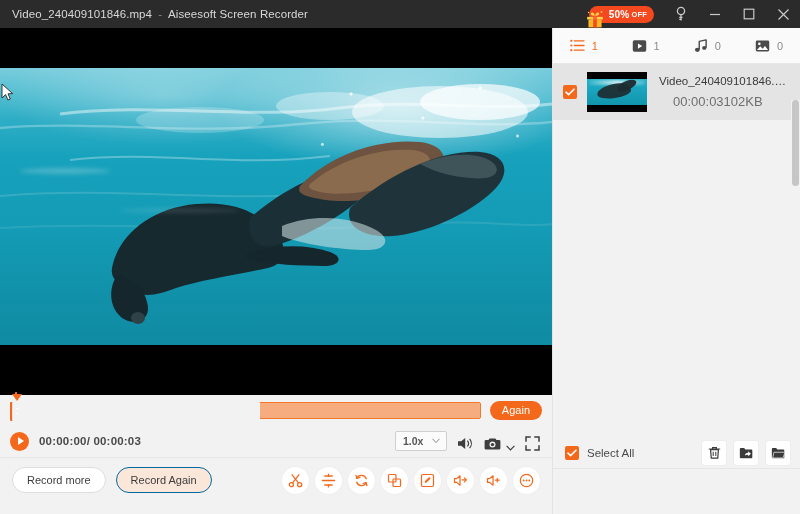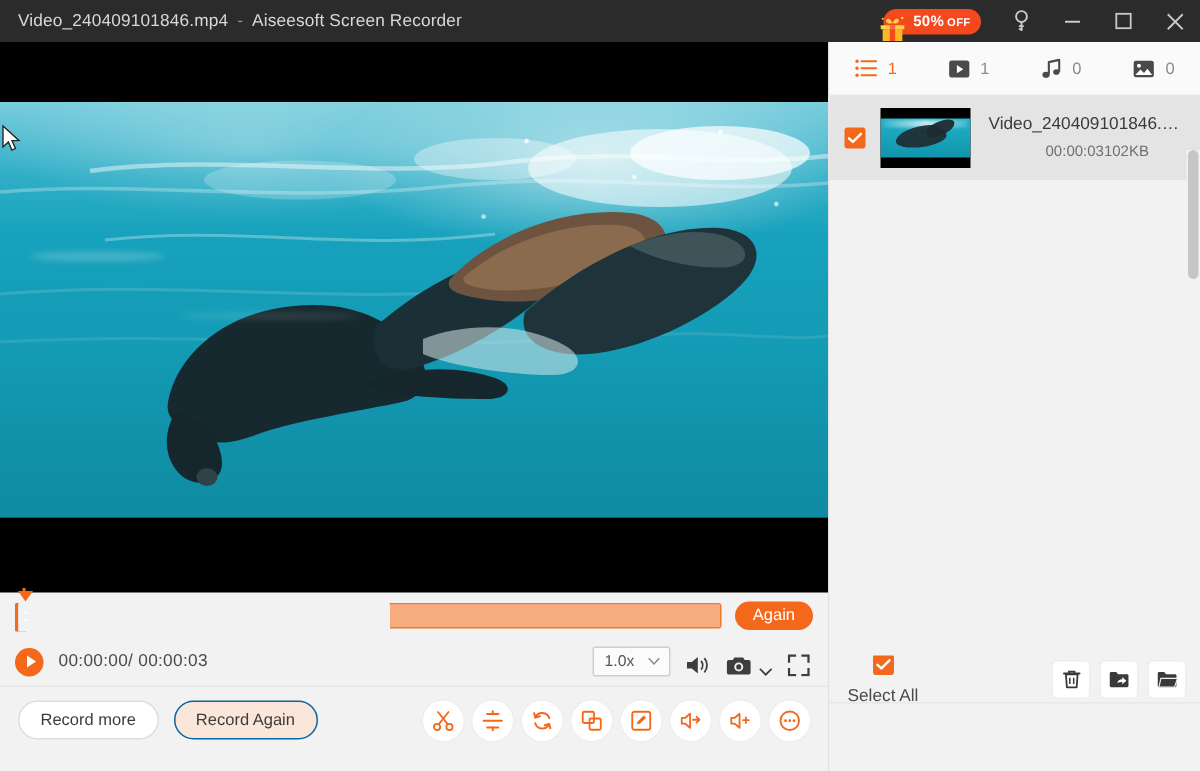--- a/index.html
+++ b/index.html
@@ -212,20 +212,21 @@
     font-family: "Liberation Sans", sans-serif;
   }
 
   
   .controls {
     height: 32px;
     flex: 0 0 32px;
     display: flex;
     align-items: center;
     padding: 0 12px 0 10px;
+    font-weight: bold;
   }
   .play-btn {
     width: 19px; height: 19px;
     border-radius: 50%;
     background: #f4681b;
     display: flex; align-items: center; justify-content: center;
     cursor: pointer;
     flex: 0 0 19px;
   }
   .play-btn::after {
@@ -414,39 +415,38 @@
   }
   .file-name {
     font-size: 11.5px;
     color: #3a3a3a;
     white-space: nowrap;
     overflow: hidden;
     text-overflow: ellipsis;
   }
   .file-sub {
     display: flex;
-    justify-content: center;
-    font-size: 10px;
+    justify-content: flex-start;
+    font-size: 13px;
     color: #6f6f6f;
     margin-left: 14px;
   }
   .right-bottom {
     height: 32px;
     flex: 0 0 32px;
     display: flex;
     align-items: center;
     padding: 0 10px 0 12px;
     background: #f2f2f2;
   }
   .select-all {
     display: flex;
     align-items: center;
     gap: 8px;
     cursor: pointer;
-    flex-direction: column;
   }
   .select-all span { font-size: 11.5px; color: #4a4a4a; }
   .right-actions {
     margin-left: auto;
     display: flex;
     align-items: center;
     gap: 8px;
   }
   .sq-btn {
     width: 24px; height: 24px;

